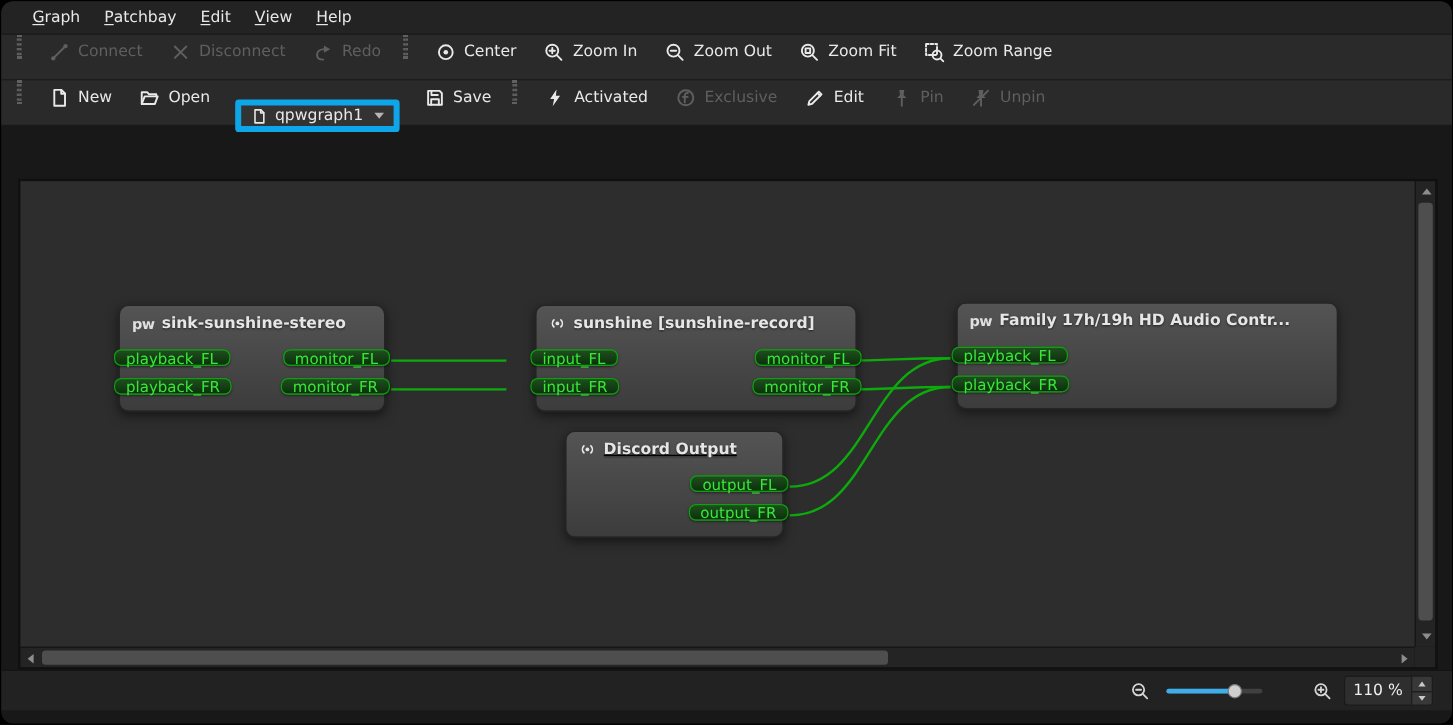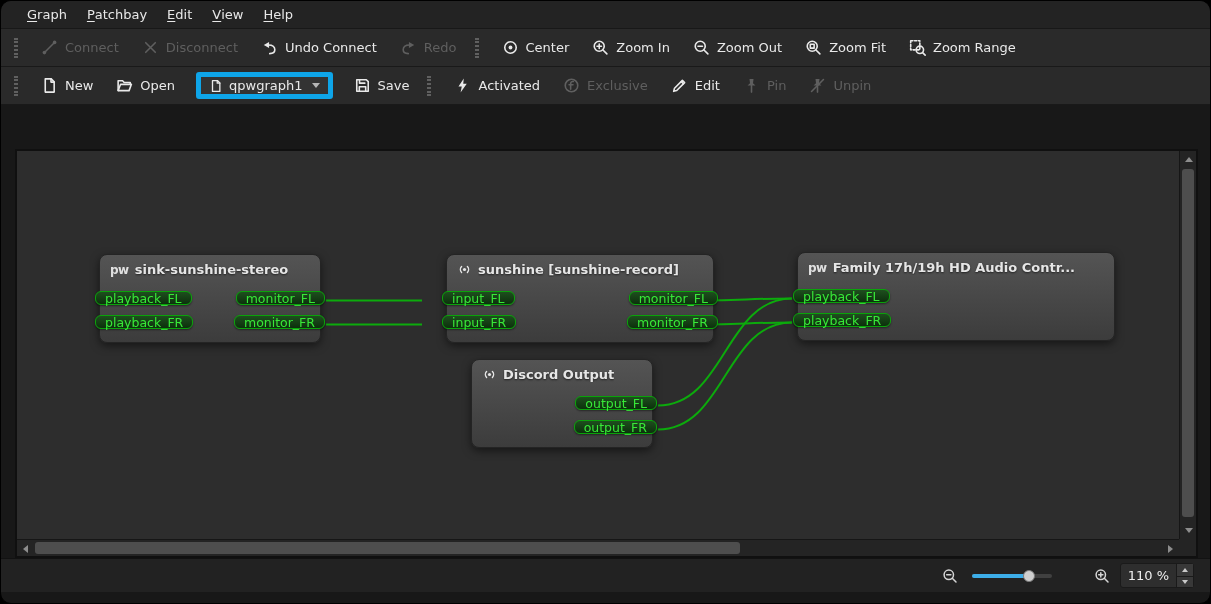--- a/index.html
+++ b/index.html
@@ -6,21 +6,21 @@
 html,body{width:1211px;height:604px;overflow:hidden}
 body{background:#000;font-family:"DejaVu Sans","Liberation Sans",sans-serif}
 .window{position:relative;width:1211px;height:604px;background:#181818;border-radius:11px;overflow:hidden;border:1px solid #000}
 .titlebar{height:44px;background:#131313;display:flex;align-items:center;justify-content:center;position:relative}
 .title{font-size:13px;font-weight:bold;color:#f0f0f0}
 .win-controls{position:absolute;right:11px;top:11px;display:flex;gap:12px}
 .win-btn{width:22px;height:22px;border-radius:50%;background:#3a3a3a;color:#e2e2e2;display:flex;align-items:center;justify-content:center}
 .menubar{height:28px;background:#232323;display:flex;align-items:stretch;padding-left:16px;border-bottom:1px solid #181818}
 .menu-item{padding:0 10px;display:flex;align-items:center;font-size:13px;color:#e8e8e8}
 .menu-item u{text-underline-offset:2px}
-.toolbar{height:38px;background:#2a2a2a;display:flex;align-items:center;border-bottom:1px solid #191919;padding-left:8px;gap:3px}
+.toolbar{height:38px;background:#2a2a2a;display:flex;align-items:flex-start;border-bottom:1px solid #191919;padding-left:8px;gap:3px}
 .tb-handle{width:3px;height:20px;border-left:2px dotted #606060;border-right:2px dotted #606060;margin:0 10px 0 5px;flex:0 0 auto}
 .tb-btn{display:flex;align-items:center;gap:7px;height:28px;padding:0 10px;border-radius:3px;font-size:13px;color:#e9e9e9;white-space:nowrap}
 .tb-btn.disabled{color:#5f5f5f}
 .combo{display:flex;align-items:center;gap:6px;height:27px;padding:0 8px;border:5px solid #0ea5e9;border-radius:3px;background:#333;color:#e9e9e9;font-size:13px;margin:16px 8px}
 .combo .chevron{width:0;height:0;border-left:4px solid transparent;border-right:4px solid transparent;border-top:5px solid #b5b5b5;margin-left:3px}
 .canvas-frame{position:absolute;left:14px;top:148px;width:1183px;height:409px;background:#101010;padding:2px;display:grid;grid-template-columns:1fr 17px;grid-template-rows:1fr 17px}
 .canvas{position:relative;background:#2d2d2d;overflow:hidden}
 .canvas svg.wires{position:absolute;left:0;top:0;z-index:1}
 .vscroll{background:#242424;border-left:1px solid #161616;position:relative}
 .hscroll{background:#242424;border-top:1px solid #161616;position:relative}
@@ -73,27 +73,20 @@
           <circle cx="12.8" cy="3.2" r="1.7" fill="currentColor" stroke="none"></circle>
         </svg>
         <span>Connect</span>
       </div>
       <div class="tb-btn disabled">
         <svg viewBox="0 0 16 16" width="17" height="17" fill="none" stroke="currentColor" stroke-width="1.5" stroke-linecap="round" stroke-linejoin="round">
           <path d="M3.5 3.5 L12.5 12.5 M12.5 3.5 L3.5 12.5"></path>
         </svg>
         <span>Disconnect</span>
       </div>
-      <div class="tb-btn">
-        <svg viewBox="0 0 16 16" width="17" height="17" fill="none" stroke="currentColor" stroke-width="1.5" stroke-linecap="round" stroke-linejoin="round">
-          <path d="M2.6 5.6 L7.6 2.8 L7.6 8.4 Z" fill="currentColor" stroke="none"></path>
-          <path d="M7 5.6 C10.8 5.6 13 7.6 13 10.2 C13 12.6 11 13.8 8.2 13.8"></path>
-        </svg>
-        <span>Undo Connect</span>
-      </div>
       <div class="tb-btn disabled">
         <svg viewBox="0 0 16 16" width="17" height="17" fill="none" stroke="currentColor" stroke-width="1.5" stroke-linecap="round" stroke-linejoin="round">
           <path d="M13.4 5.6 L8.4 2.8 L8.4 8.4 Z" fill="currentColor" stroke="none"></path>
           <path d="M9 5.6 C5.2 5.6 3 7.6 3 10.2 C3 12.6 5 13.8 7.8 13.8"></path>
         </svg>
         <span>Redo</span>
       </div>
       <div class="tb-handle"></div>
       <div class="tb-btn">
         <svg viewBox="0 0 16 16" width="17" height="17" fill="none" stroke="currentColor" stroke-width="1.5" stroke-linecap="round" stroke-linejoin="round">
@@ -239,21 +232,21 @@
           <div class="port right" style="top: 60px; color: rgb(56, 232, 56); border-color: rgb(10, 163, 10);">monitor_FR</div>
         </div>
         <div class="node" style="left: 780px; top: 101px; width: 318px; height: 89px;">
           <div class="node-header">
             <span class="pw-glyph">pw</span>
             <span class="node-title">Family 17h/19h HD Audio Contr...</span>
           </div>
           <div class="port left" style="top: 36px; color: rgb(56, 232, 56); border-color: rgb(10, 163, 10);">playback_FL</div>
           <div class="port left" style="top: 60px; color: rgb(56, 232, 56); border-color: rgb(10, 163, 10);">playback_FR</div>
         </div>
-        <div class="node" style="left: 454px; top: 208px; width: 182px; height: 89px;">
+        <div class="node" style="left: 454px; top: 208px; width: 182px; height: 89px; text-decoration: underline;">
           <div class="node-header">
             <svg viewBox="0 0 16 16" width="15" height="15" fill="none" stroke="currentColor" stroke-width="1.5" stroke-linecap="round" stroke-linejoin="round">
               <circle cx="8" cy="8" r="1.7" fill="currentColor" stroke="none"></circle>
               <path d="M4.9 4.9 A4.4 4.4 0 0 0 4.9 11.1 M11.1 4.9 A4.4 4.4 0 0 1 11.1 11.1"></path>
             </svg>
             <span class="node-title">Discord Output</span>
           </div>
           <div class="port right" style="top: 36px; color: rgb(56, 232, 56); border-color: rgb(10, 163, 10);">output_FL</div>
           <div class="port right" style="top: 60px; color: rgb(56, 232, 56); border-color: rgb(10, 163, 10);">output_FR</div>
         </div>

